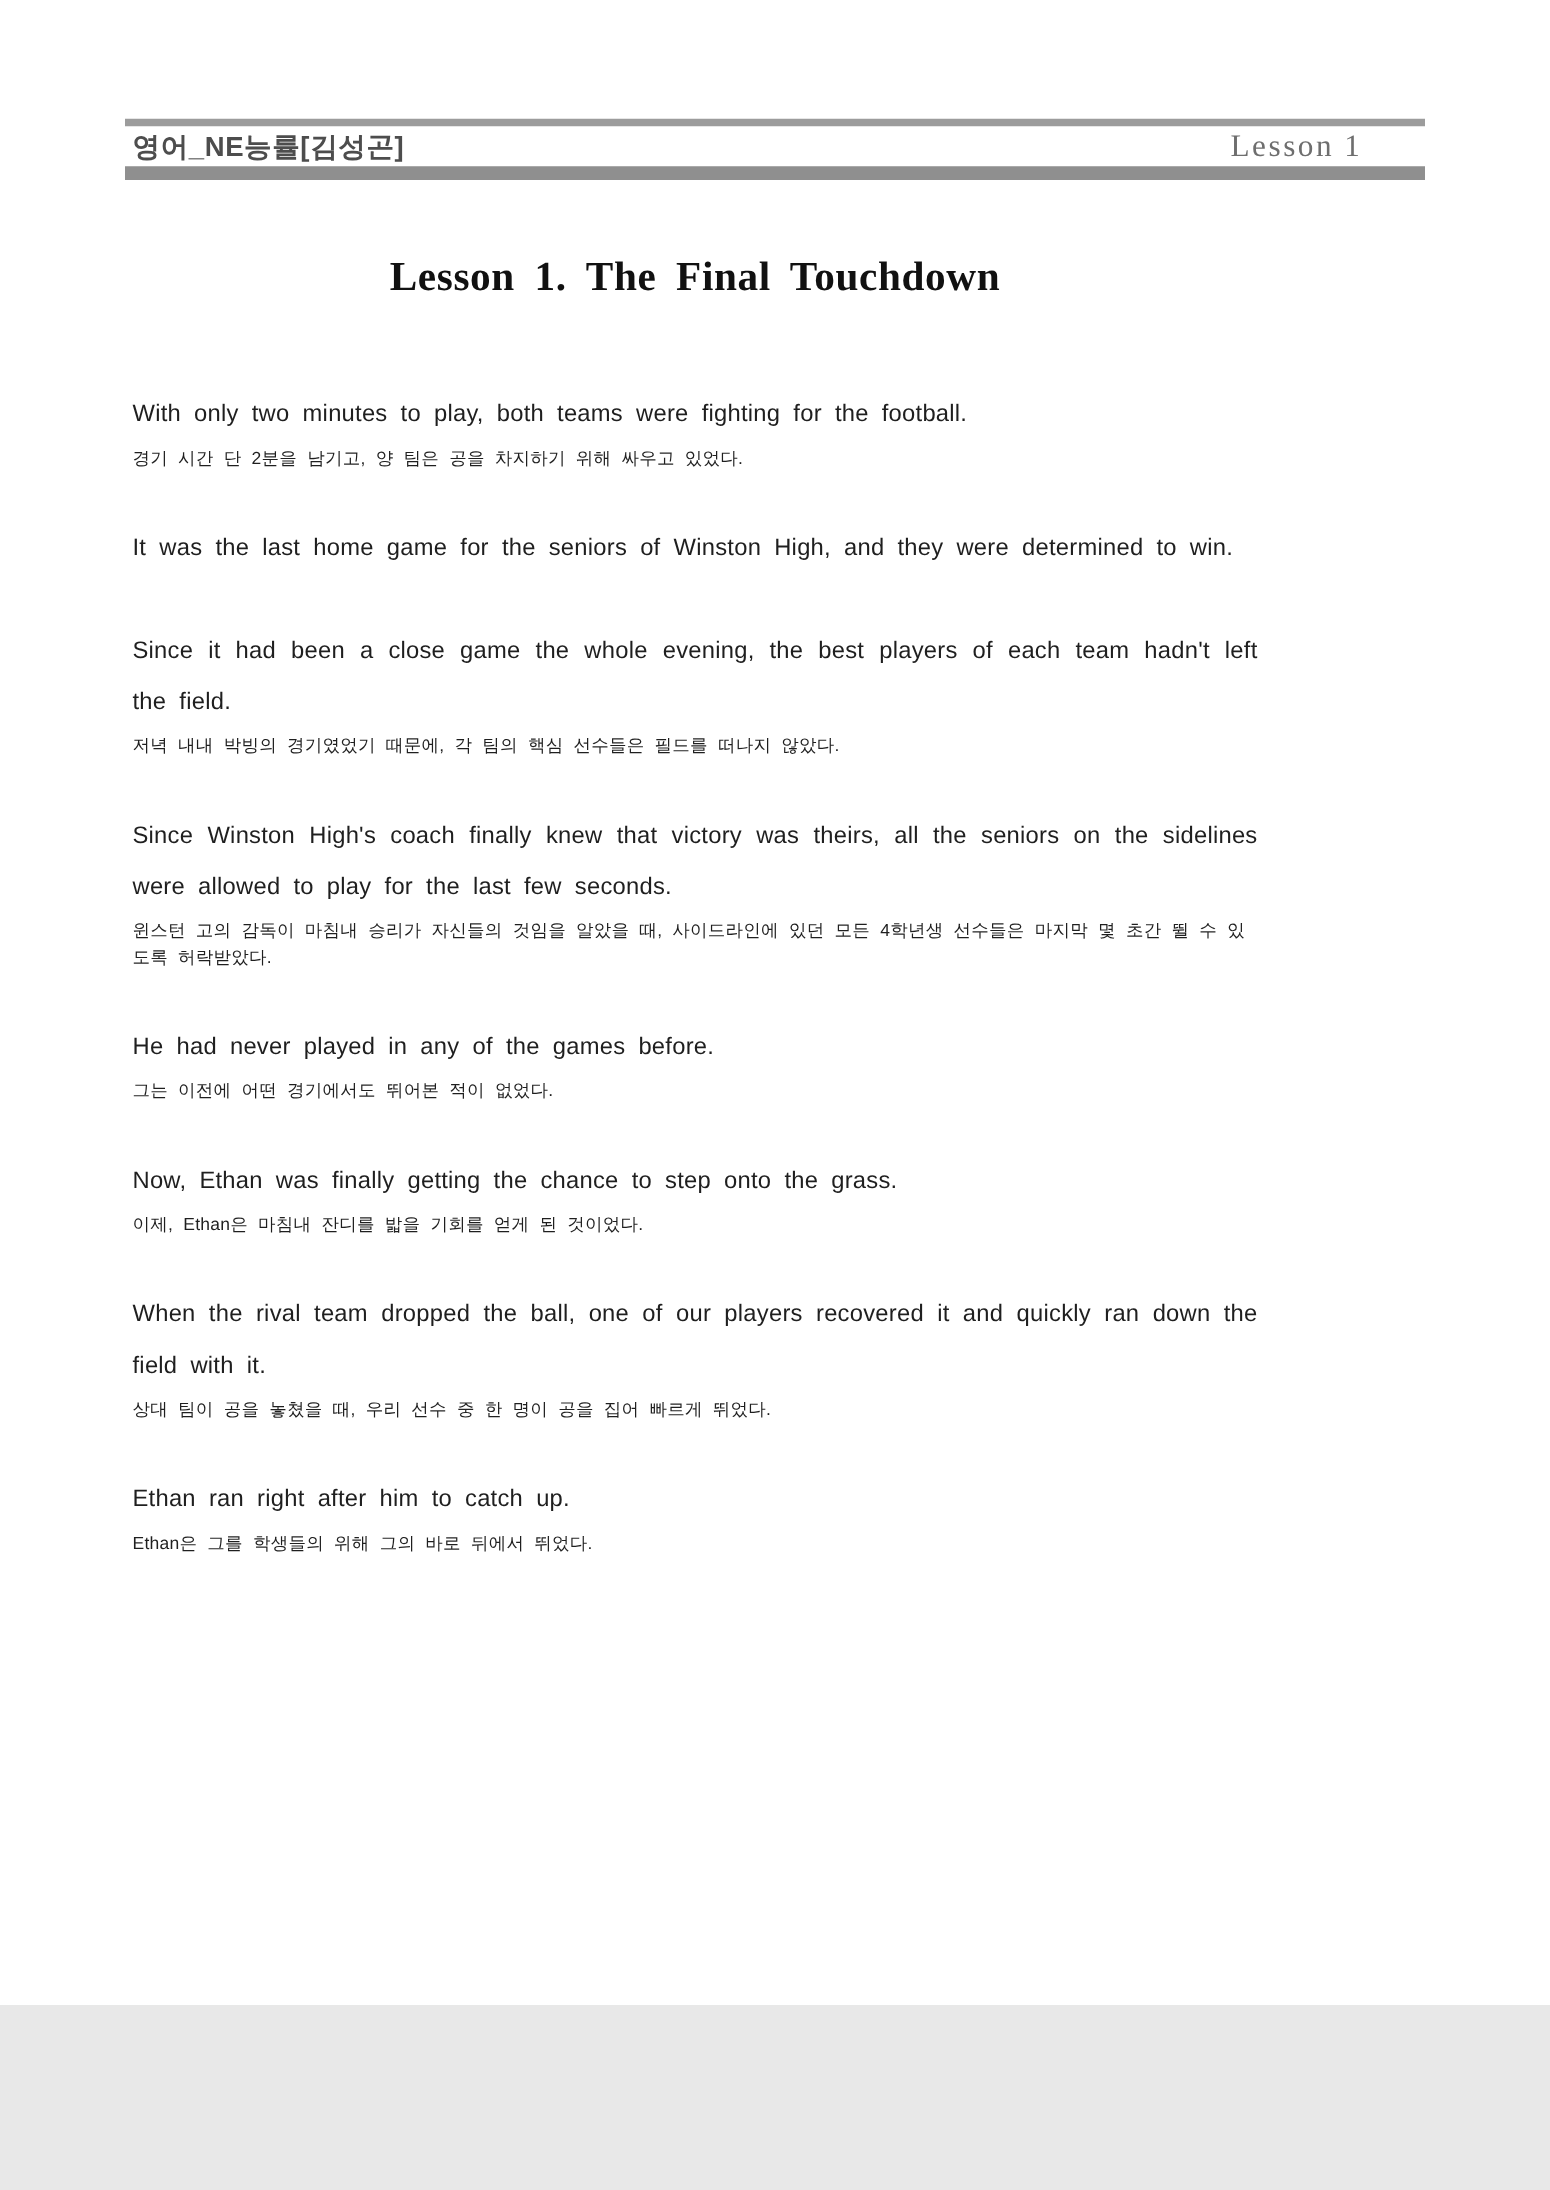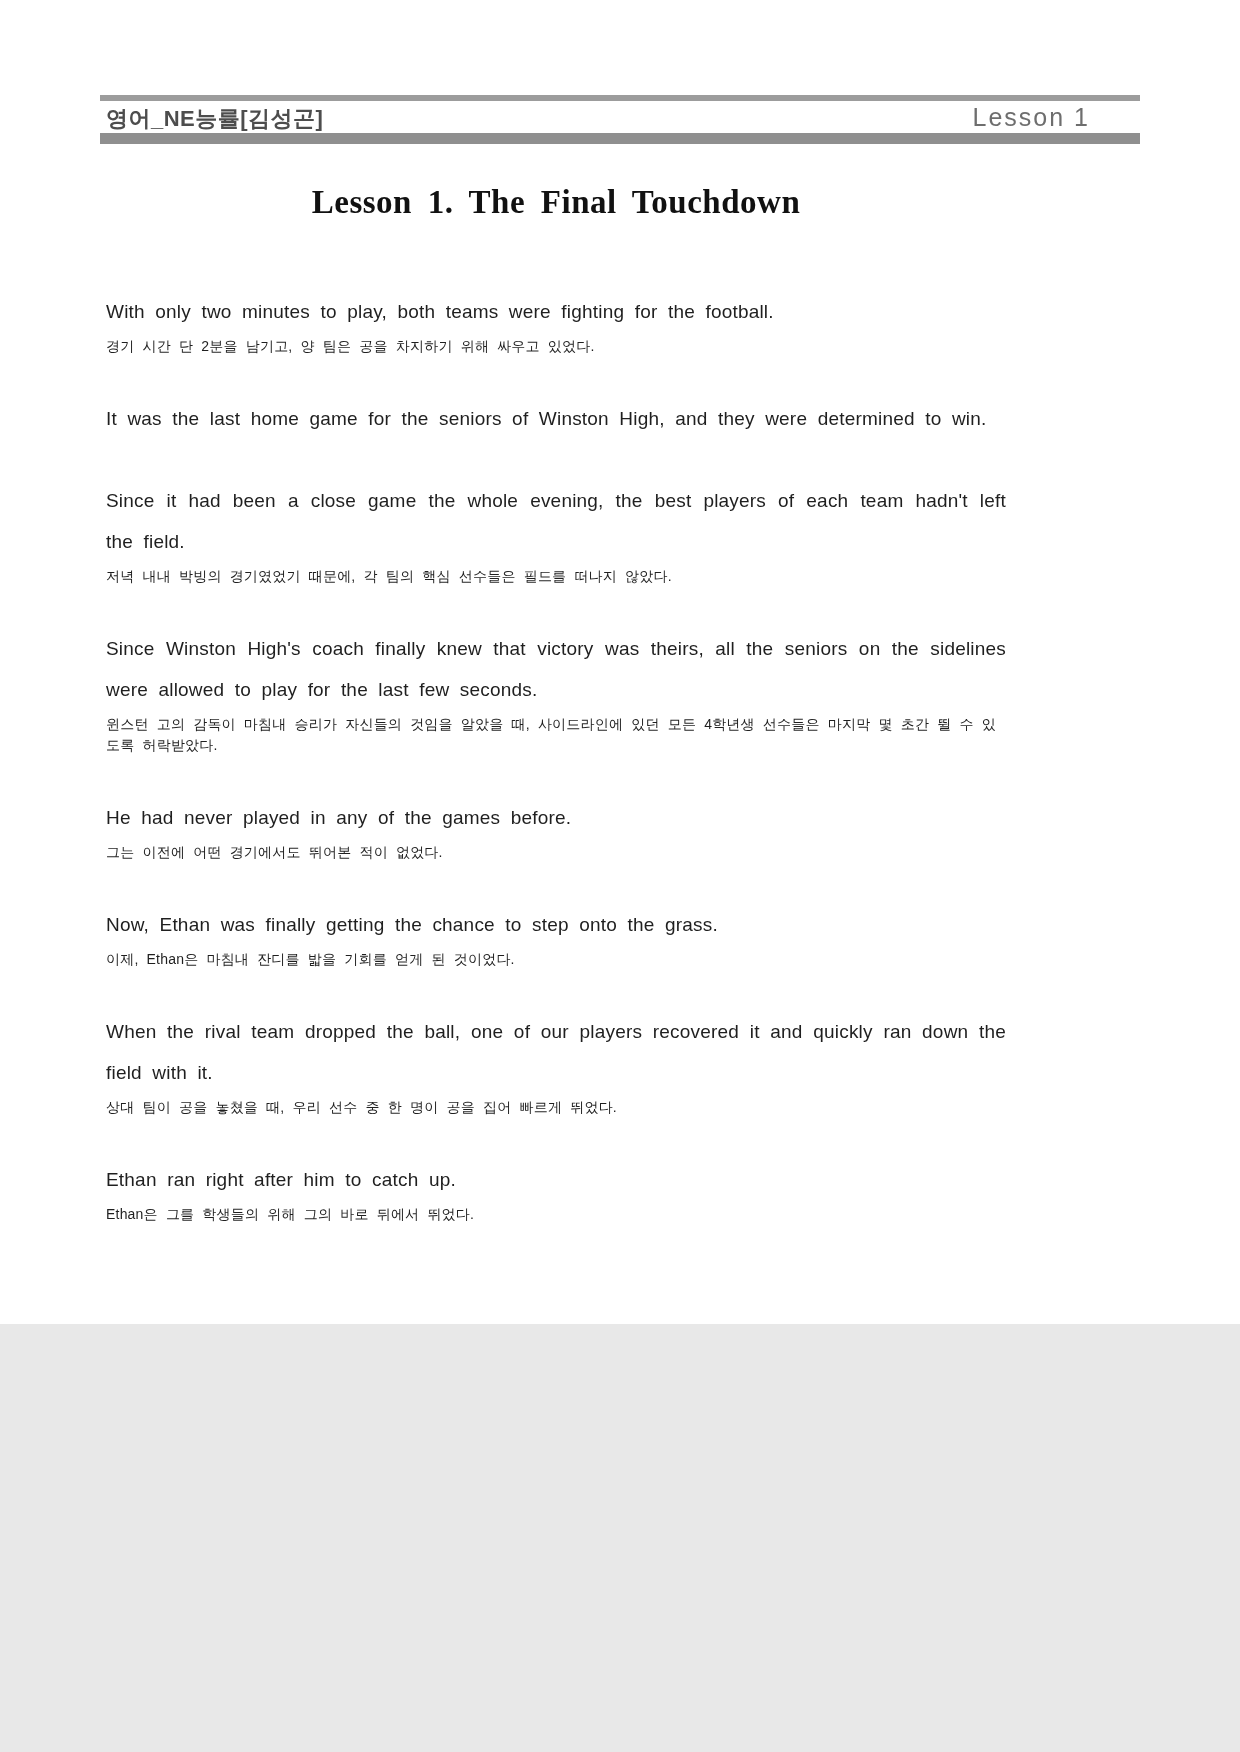--- a/index.html
+++ b/index.html
@@ -1,20 +1,20 @@
 <!DOCTYPE html>
 <html style="--rule-gray: #8f8f8f; --rule-gray-light: #9c9c9c; --header-text-gray: #4d4d4d; --lesson-label-gray: #6e6e6e; --body-text: #1f1f1f;"><head>
 <meta charset="utf-8">
 <style>
   * { margin: 0; padding: 0; box-sizing: border-box; }
   html, body { background: #e8e8e8; }
   .page {
     position: relative;
     width: 1240px;
-    height: 1324px;
+    height: 1604px;
     margin: 0 auto;
     background: #ffffff;
     font-family: "Liberation Sans", sans-serif;
     color: var(--body-text, #1f1f1f);
     overflow: hidden;
   }
   
   .hdr { padding-top: 95px; }
   .rule {
     margin-left: 100px;
@@ -31,28 +31,28 @@
     height: 28px;
   }
   .hdr-subject {
     font-weight: bold;
     font-size: 22px;
     letter-spacing: 0.5px;
     color: var(--header-text-gray, #4d4d4d);
     font-family: "Liberation Sans", sans-serif;
   }
   .hdr-lesson {
-    font-family: Liberation Sans, sans-serif;
+    font-family: Liberation Serif, serif;
     font-size: 25px;
     letter-spacing: 2px;
     color: var(--lesson-label-gray, #6e6e6e);
   }
   
   .title {
-    margin-top: 40px;
+    margin-top: 60px;
     margin-left: 106px;
     width: 900px;
     text-align: center;
     font-family: "Liberation Serif", serif;
     font-weight: bold;
     font-size: 33px;
     letter-spacing: 0.5px;
     word-spacing: 7px;
     color: #111;
   }

